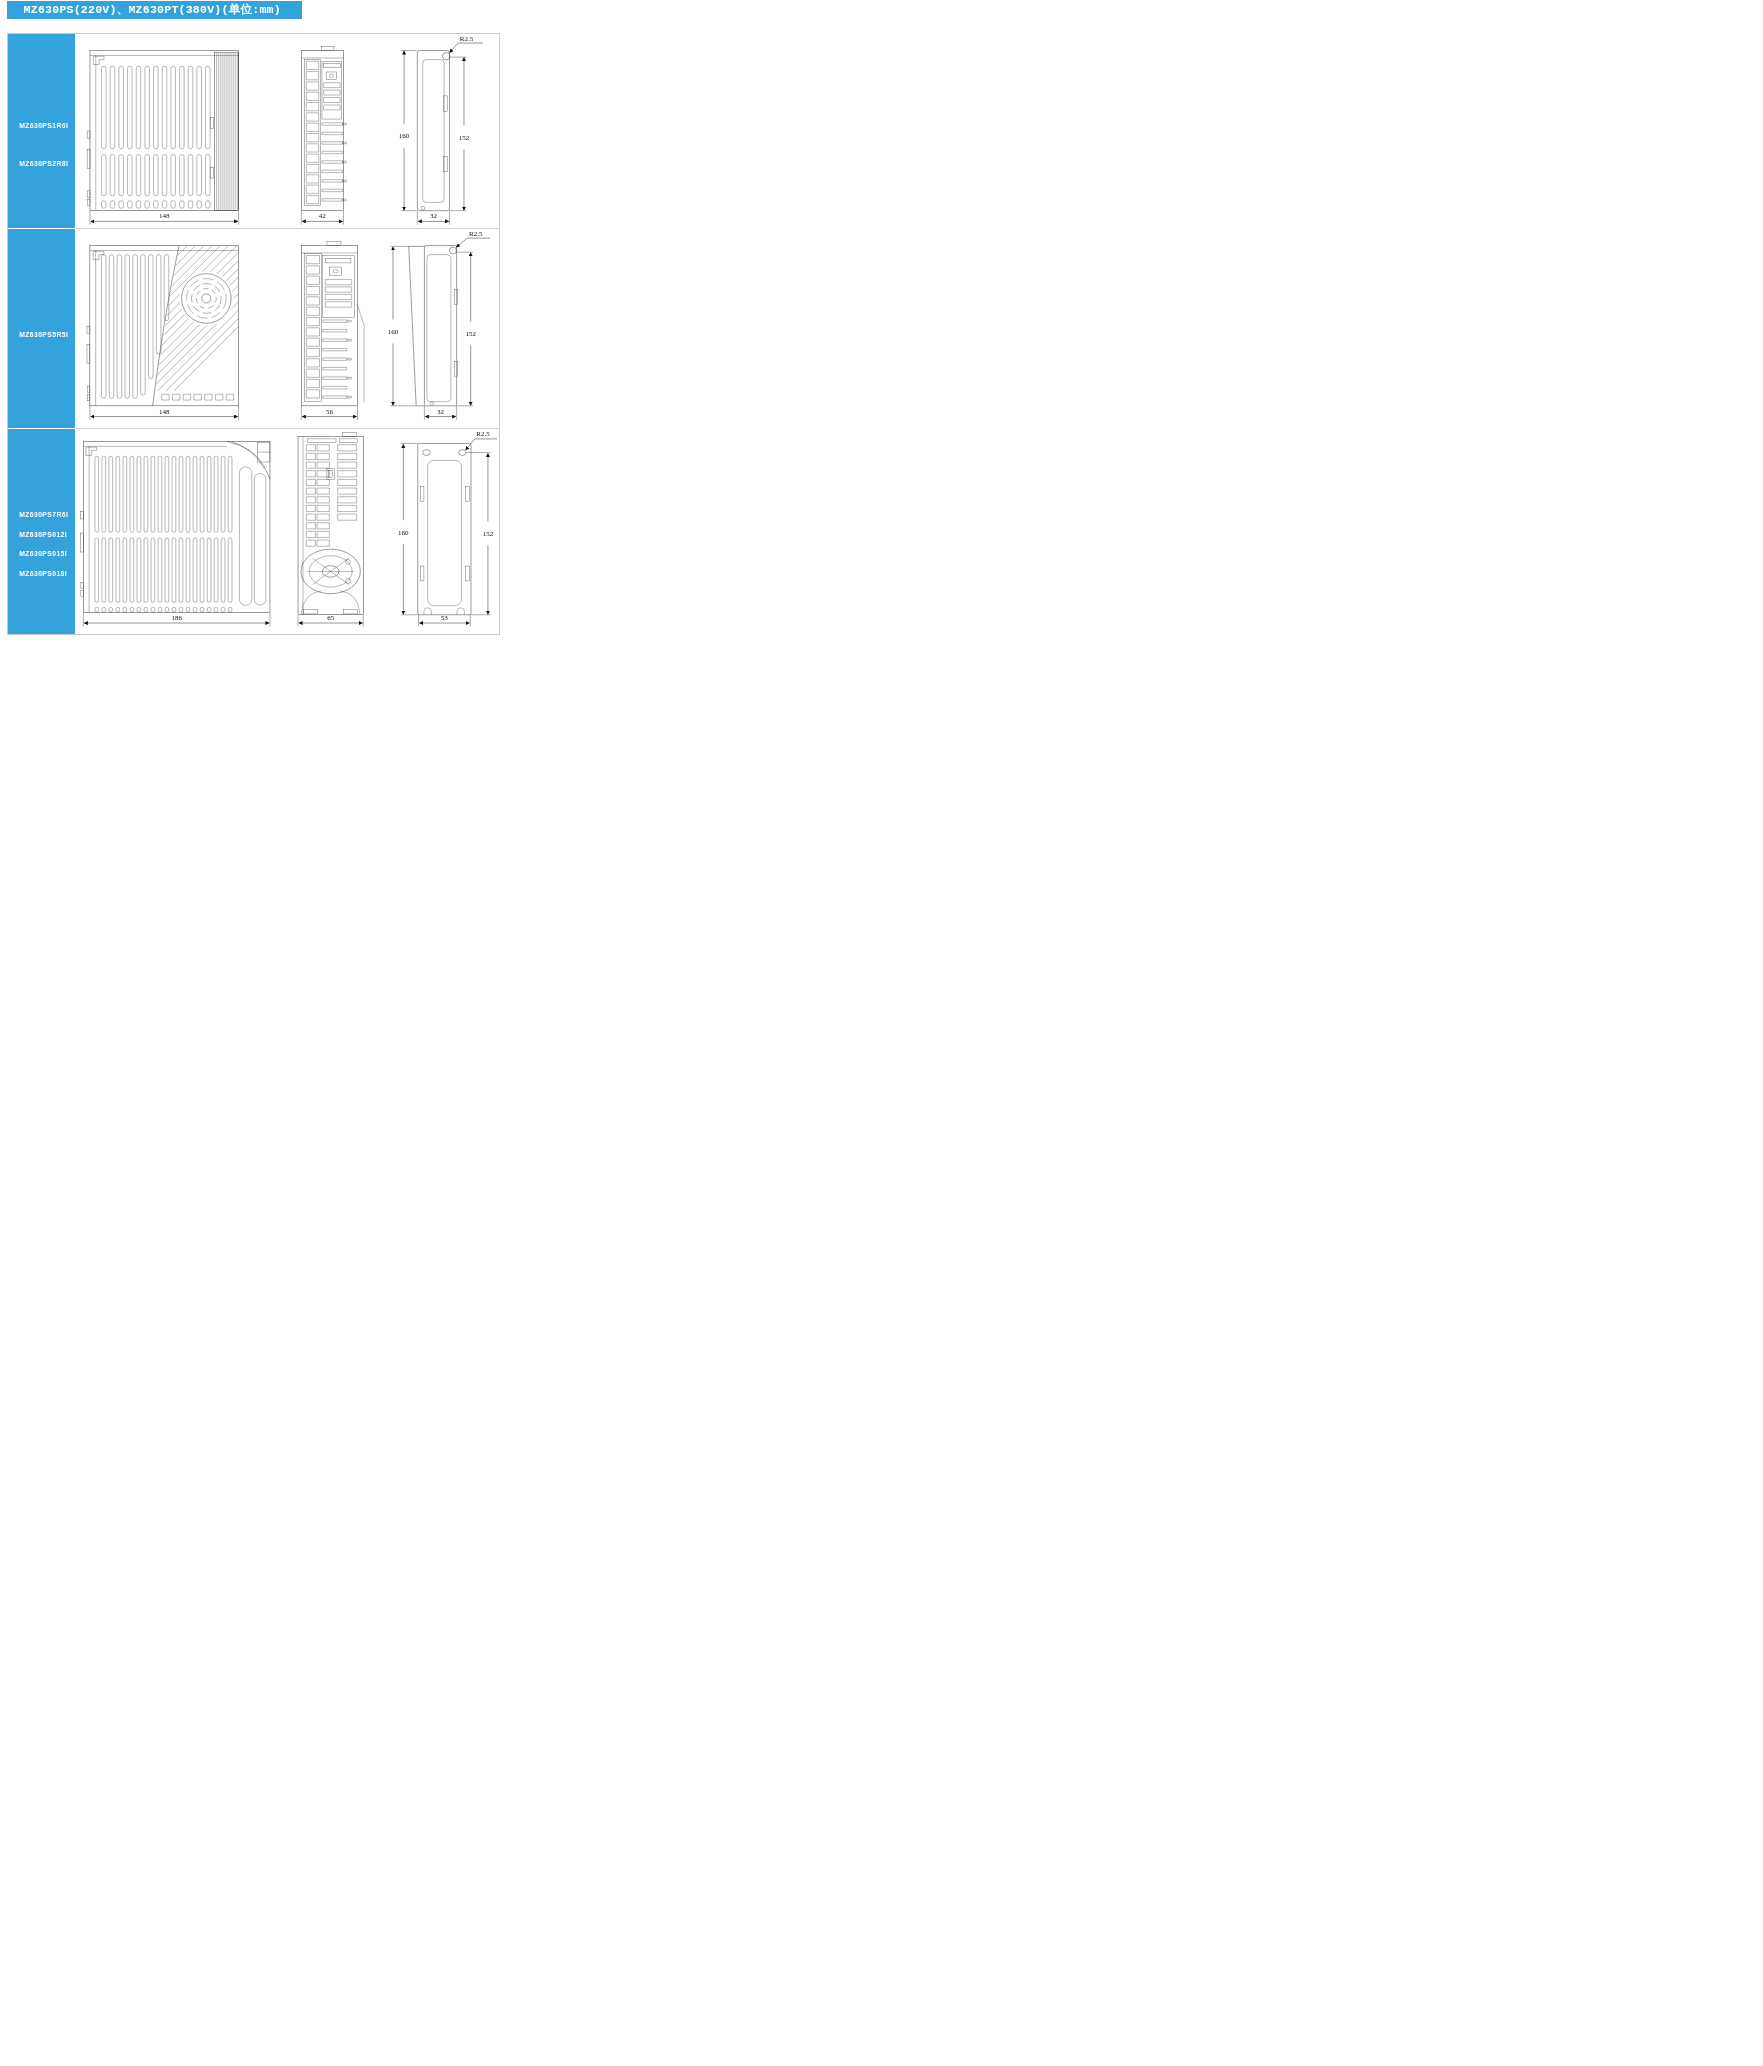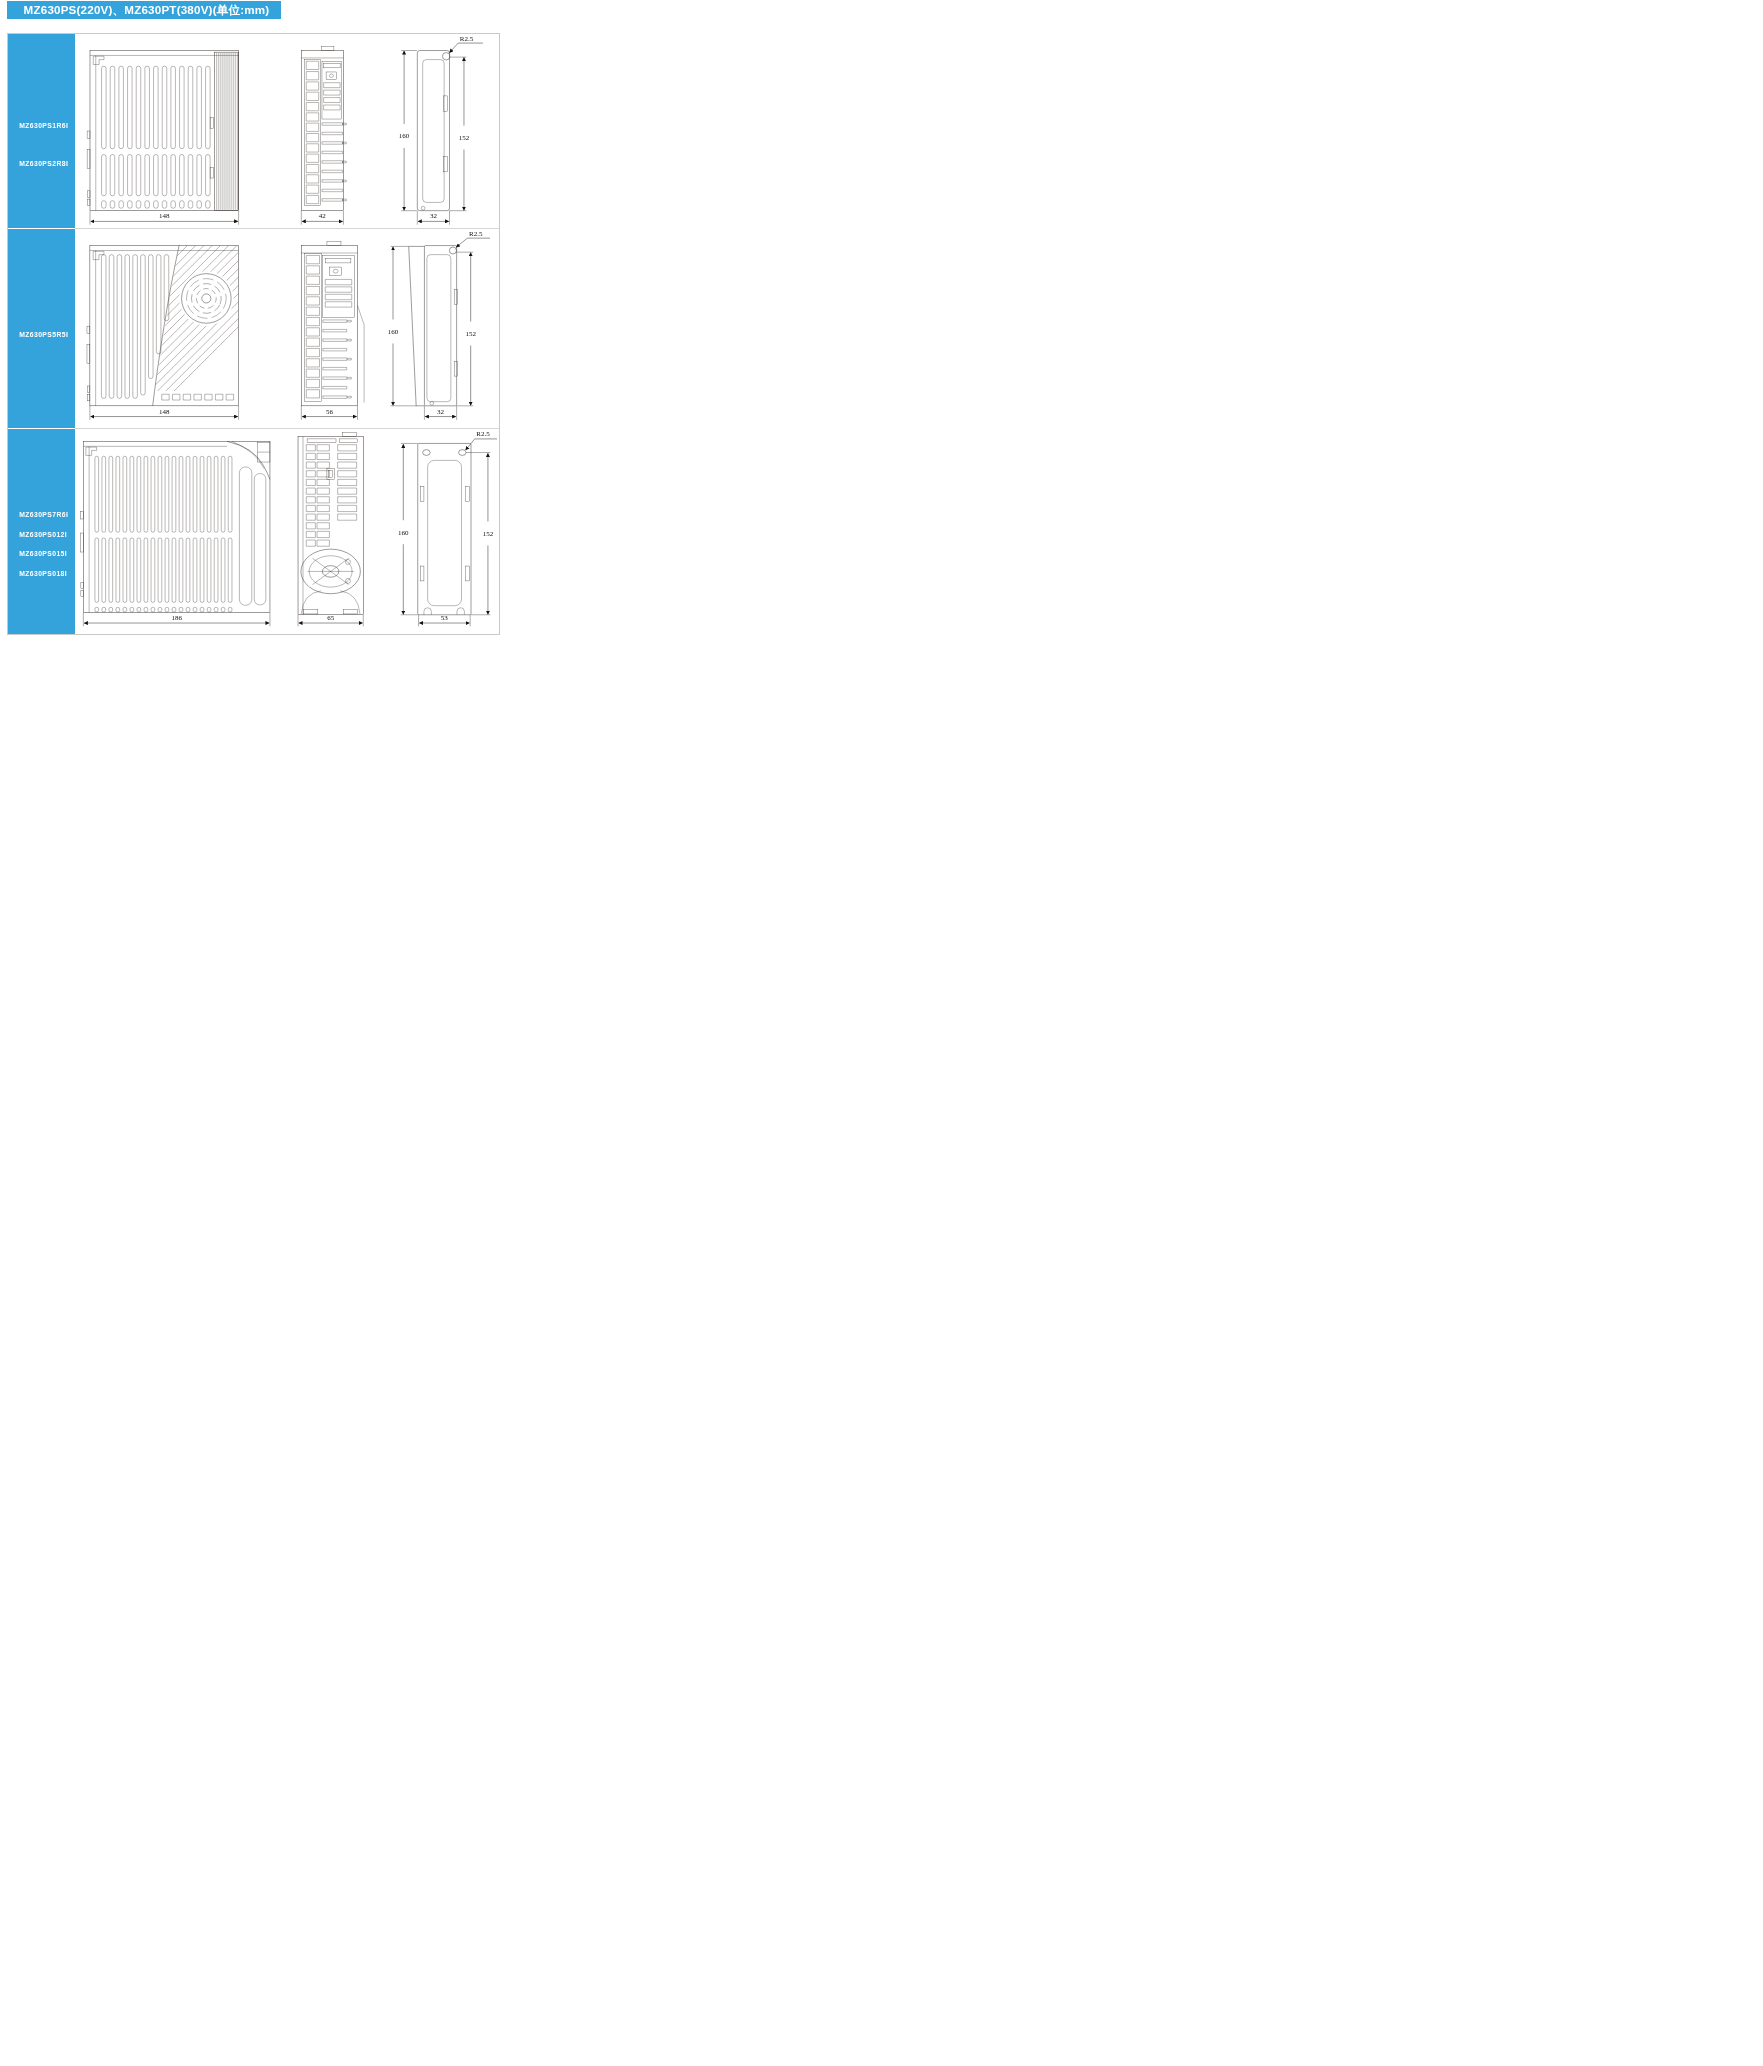--- a/index.html
+++ b/index.html
@@ -1,18 +1,18 @@
 <!DOCTYPE html>
 <html style="--accent: #35a3db;font-size:6.6px"><head>
 <meta charset="utf-8">
 <style>
   html,body{margin:0;padding:0;background:#ffffff;}
   .page{position:relative;width:529px;height:642px;background:#fff;overflow:hidden;
         font-family:"Liberation Sans",sans-serif;}
-  .title-bar{position:absolute;left:6.6px;top:1.2px;width:274px;height:17.4px;background:var(--accent,#35a3db);}
+  .title-bar{position:absolute;left:6.6px;top:1.2px;width:295px;height:17.4px;background:var(--accent,#35a3db);font-family:Liberation Mono, monospace;}
   .title-bar span{display:block;padding-left:17px;line-height:17.4px;color:#fff;font-size:11.6px;
         font-weight:700;letter-spacing:0.2px;white-space:nowrap;}
   .spec-table{position:absolute;left:6.6px;top:33px;width:493px;height:602px;
         border:0.8px solid #c9c9c9;box-sizing:border-box;background:#fff;}
   .row{display:flex;width:100%;}
   .row-h1{height:194px;}
   .row-h2{height:200px;}
   .row-h3{height:206px;}
   .model-cell{position:relative;width:67px;flex:0 0 67px;background:var(--accent,#35a3db);}
   .rowline .model-cell{border-top:1.2px solid #ffffff;box-sizing:border-box;}

